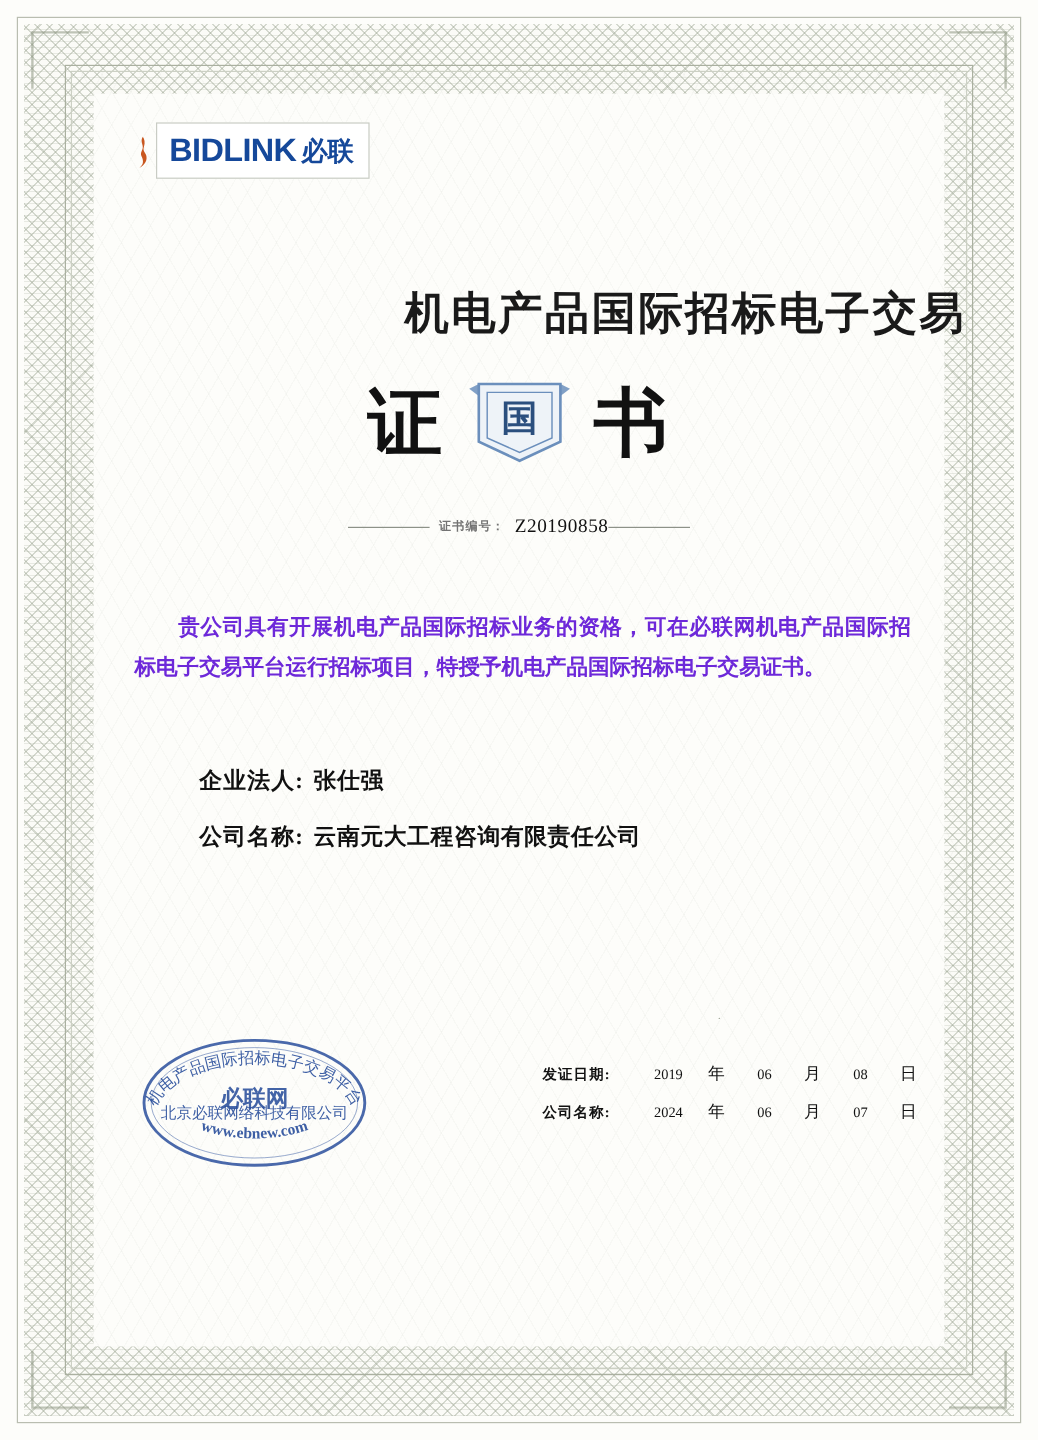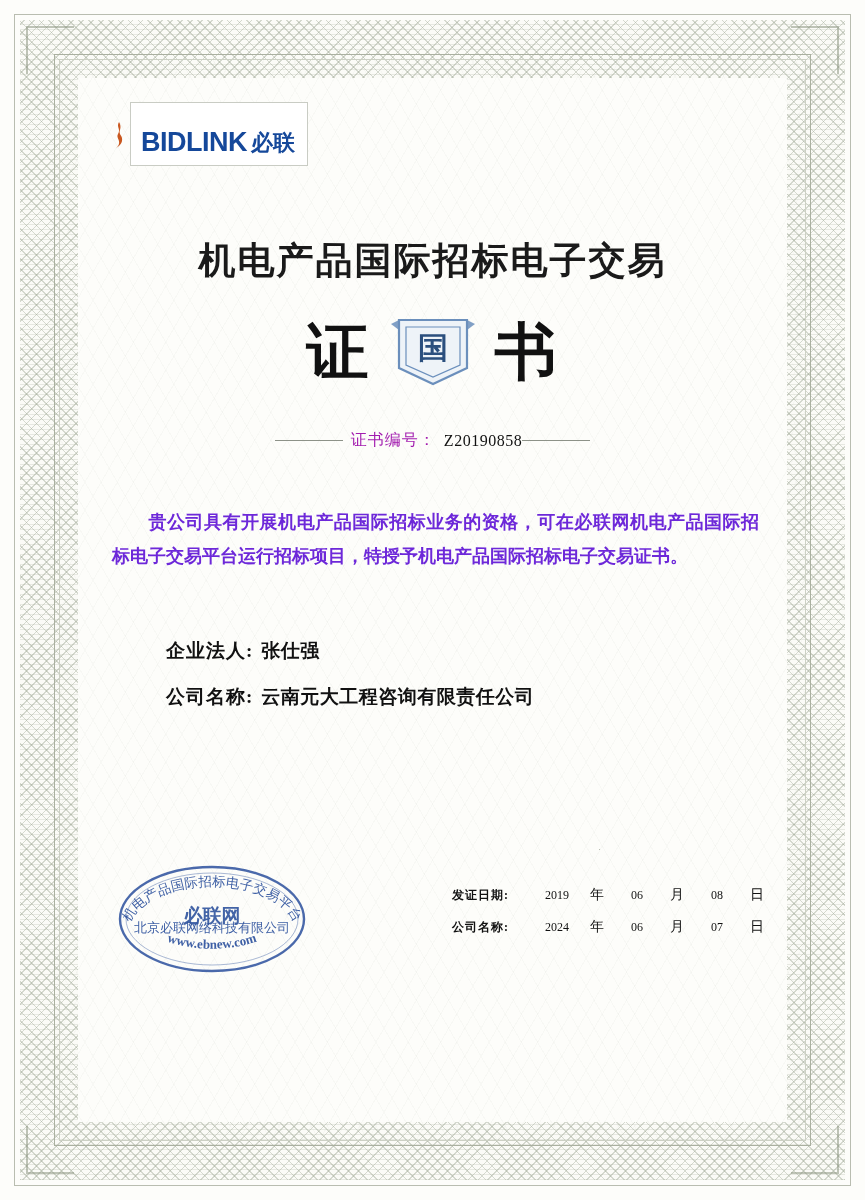--- a/index.html
+++ b/index.html
@@ -99,21 +99,21 @@
     width: 16px;
     height: 26px;
     margin-right: 4px;
     position: relative;
   }
   .logo-mark svg { display: block; }
   .logo-box {
     display: flex;
     align-items: center;
     border: 1px solid #c9ccc4;
-    padding: 24px 12px 7px 10px;
+    padding: 7px 12px 7px 10px;
     background: #fff;
   }
   .logo-bid {
     font-family: "Liberation Sans", sans-serif;
     font-weight: bold;
     font-size: 27px;
     letter-spacing: -0.5px;
     color: #15489a;
   }
   .logo-cn {
@@ -121,21 +121,21 @@
     font-weight: bold;
     font-size: 22px;
     color: #15489a;
     margin-left: 4px;
   }
 
   .title-main {
     position: absolute;
     top: 176px;
     left: 0; right: 0;
-    text-align: center;
+    text-align: right;
     font-family: "Liberation Serif", serif;
     font-weight: bold;
     font-size: 37px;
     letter-spacing: 2px;
     color: #1a1a1a;
   }
 
   .title-sub-wrap {
     position: absolute;
     top: 250px;
@@ -167,24 +167,25 @@
     align-items: center;
     justify-content: center;
   }
   .cert-no-line {
     width: 68px;
     height: 1px;
     background: #8d9288;
   }
   .cert-no-label {
     font-family: "Liberation Serif", serif;
-    font-size: 16px;
-    color: #a21caf;
+    font-size: 10px;
+    color: #737373;
     margin: 0 8px;
     letter-spacing: 1px;
+    font-weight: bold;
   }
   .cert-no-value {
     font-family: "Liberation Serif", serif;
     font-size: 16px;
     color: #111;
     letter-spacing: 0.5px;
   }
 
   .body-text {
     position: absolute;

